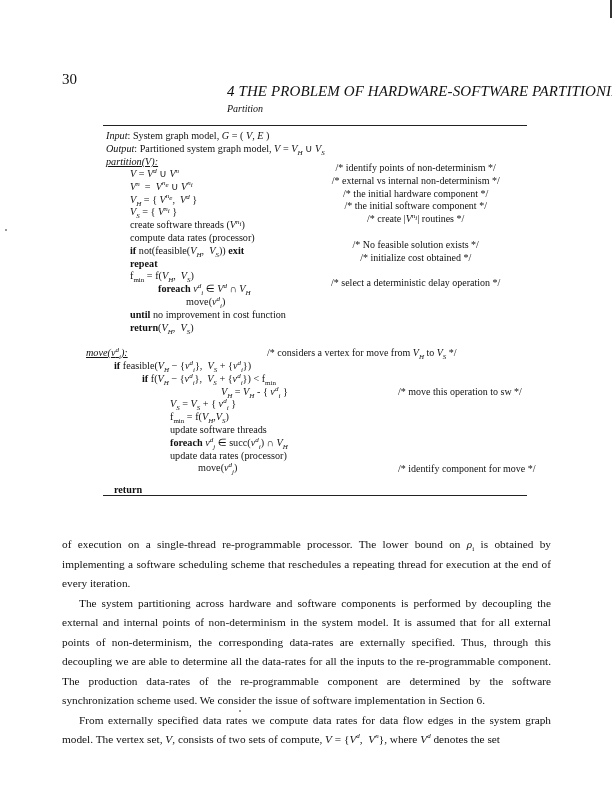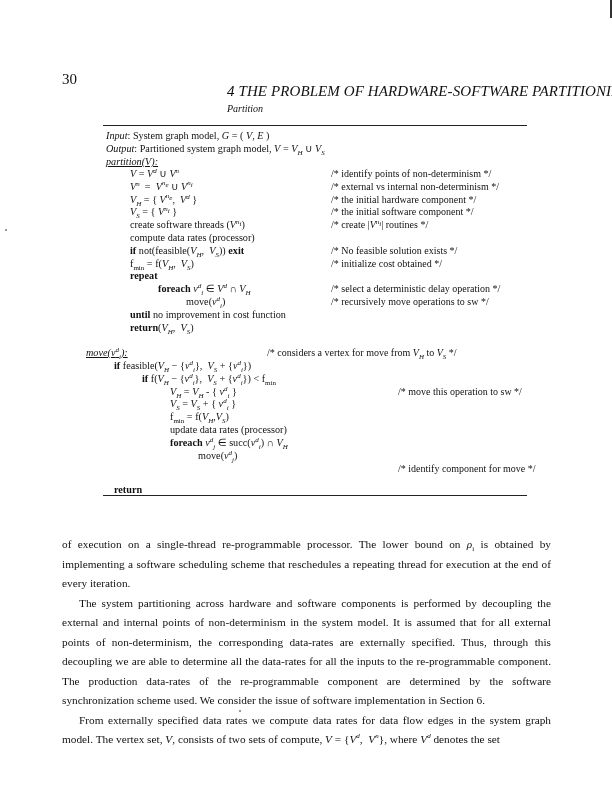--- a/index.html
+++ b/index.html
@@ -41,57 +41,57 @@
 <div class="abs alg ul" style="left:106px; top:156px;">partition(V):</div>
 
 <div class="abs alg" style="left:130px; top:168px;">
   <div><i>V</i> = <i>V<sup>d</sup></i> ∪ <i>V<sup>n</sup></i></div>
   <div><i>V<sup>n</sup></i> &nbsp;= &nbsp;<i>V<sup>n<sub>e</sub></sup></i> ∪ <i>V<sup>n<sub>i</sub></sup></i></div>
   <div><i>V<sub>H</sub></i> = { <i>V<sup>n<sub>e</sub></sup></i>, &nbsp;<i>V<sup>d</sup></i> }</div>
   <div><i>V<sub>S</sub></i> = { <i>V<sup>n<sub>i</sub></sup></i> }</div>
   <div>create software threads (<i>V<sup>n<sub>i</sub></sup></i>)</div>
   <div>compute data rates (processor)</div>
   <div><span class="kw">if</span> not(feasible(<i>V<sub>H</sub></i>, &nbsp;<i>V<sub>S</sub></i>)) <span class="kw">exit</span></div>
+  <div><span class="kw">repeat</span></div>
   <div>f<sub>min</sub> = f(<i>V<sub>H</sub></i>, &nbsp;<i>V<sub>S</sub></i>)</div>
-  <div><span class="kw">repeat</span></div>
   <div style="padding-left:28px;"><span class="kw">foreach</span> <i>v<sup>d</sup><sub>i</sub></i> ∈ <i>V<sup>d</sup></i> ∩ <i>V<sub>H</sub></i></div>
   <div style="padding-left:56px;">move(<i>v<sup>d</sup><sub>i</sub></i>)</div>
   <div><span class="kw">until</span> no improvement in cost function</div>
   <div><span class="kw">return</span>(<i>V<sub>H</sub></i>, &nbsp;<i>V<sub>S</sub></i>)</div>
 </div>
 
-<div class="abs alg cm" style="left:331px; top:168px;">
+<div class="abs alg cm" style="left:331px; top:162px;text-align:center;">
   <div>/* identify points of non-determinism */</div>
   <div>/* external vs internal non-determinism */</div>
   <div>/* the initial hardware component */</div>
   <div>/* the initial software component */</div>
   <div>/* create |<i>V<sup>n<sub>i</sub></sup></i>| routines */</div>
   <div>&nbsp;</div>
   <div>/* No feasible solution exists */</div>
   <div>/* initialize cost obtained */</div>
   <div>&nbsp;</div>
   <div>/* select a deterministic delay operation */</div>
-  <div>/* recursively move operations to sw */</div>
 </div>
 
 <div class="abs alg" style="left:86px; top:347px;">
   <span class="ul">move(<i>v<sup>d</sup><sub>i</sub></i>):</span>
 </div>
 <div class="abs alg cm" style="left:267px; top:347px;">
   /* considers a vertex for move from <i>V<sub>H</sub></i> to <i>V<sub>S</sub></i> */
 </div>
 
 <div class="abs alg" style="left:114px; top:360px;">
   <div><span class="kw">if</span> feasible(<i>V<sub>H</sub></i> − {<i>v<sup>d</sup><sub>i</sub></i>}, &nbsp;<i>V<sub>S</sub></i> + {<i>v<sup>d</sup><sub>i</sub></i>})</div>
   <div style="padding-left:28px;"><span class="kw">if</span> f(<i>V<sub>H</sub></i> − {<i>v<sup>d</sup><sub>i</sub></i>}, &nbsp;<i>V<sub>S</sub></i> + {<i>v<sup>d</sup><sub>i</sub></i>}) &lt; f<sub>min</sub></div>
-  <div style="padding-left:56px;"><i>V<sub>H</sub></i> = <i>V<sub>H</sub></i> - { <i>v<sup>d</sup><sub>i</sub></i> }</div>
+  <div style="padding-left:56px;text-align:right;"><i>V<sub>H</sub></i> = <i>V<sub>H</sub></i> - { <i>v<sup>d</sup><sub>i</sub></i> }</div>
   <div style="padding-left:56px;"><i>V<sub>S</sub></i> = <i>V<sub>S</sub></i> + { <i>v<sup>d</sup><sub>i</sub></i> }</div>
   <div style="padding-left:56px;">f<sub>min</sub> = f(<i>V<sub>H</sub></i>,<i>V<sub>S</sub></i>)</div>
+  <div style="padding-left:56px;">update software threads</div>
+  <div style="padding-left:56px;"><span class="kw">foreach</span> <i>v<sup>d</sup><sub>j</sub></i> ∈ succ(<i>v<sup>d</sup><sub>i</sub></i>) ∩ <i>V<sub>H</sub></i></div>
   <div style="padding-left:56px;">update data rates (processor)</div>
-  <div style="padding-left:56px;"><span class="kw">foreach</span> <i>v<sup>d</sup><sub>j</sub></i> ∈ succ(<i>v<sup>d</sup><sub>i</sub></i>) ∩ <i>V<sub>H</sub></i></div>
   <div style="padding-left:84px;">move(<i>v<sup>d</sup><sub>j</sub></i>)</div>
 </div>
 <div class="abs alg kw" style="left:114px; top:484px;">return</div>
 
 <div class="abs alg cm" style="left:398px; top:386px;">/* move this operation to sw */</div>
 <div class="abs alg cm" style="left:398px; top:463px;">/* identify component for move */</div>
 
 <div class="rule" style="top:495px;"></div>
 
 <div class="abs body" style="top:535px;">

